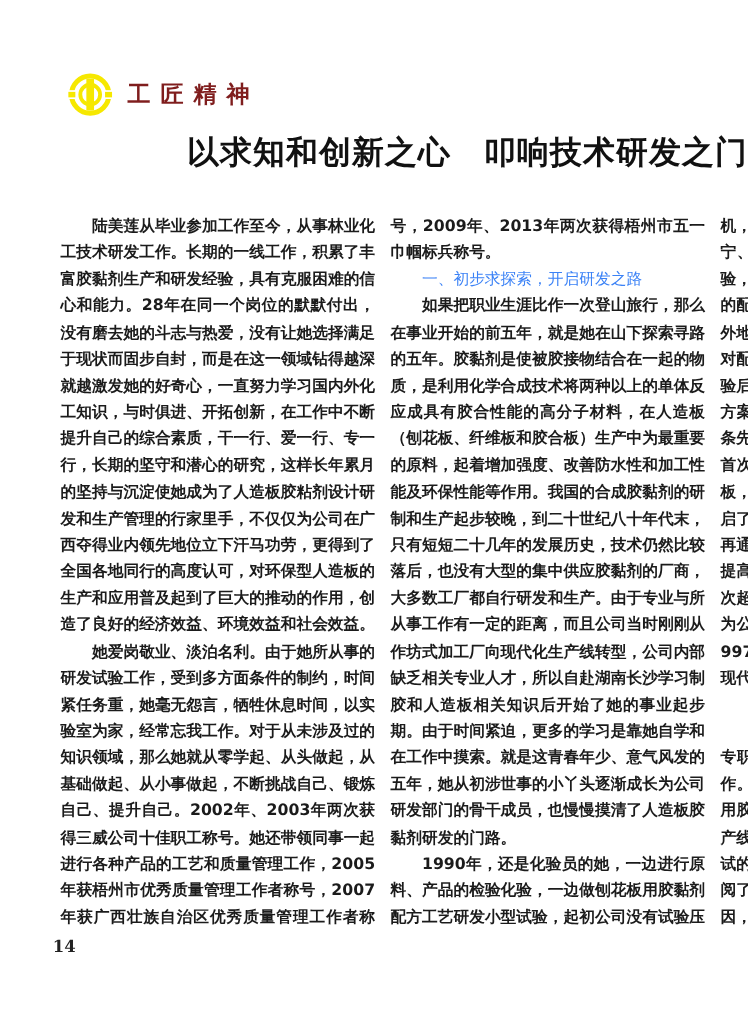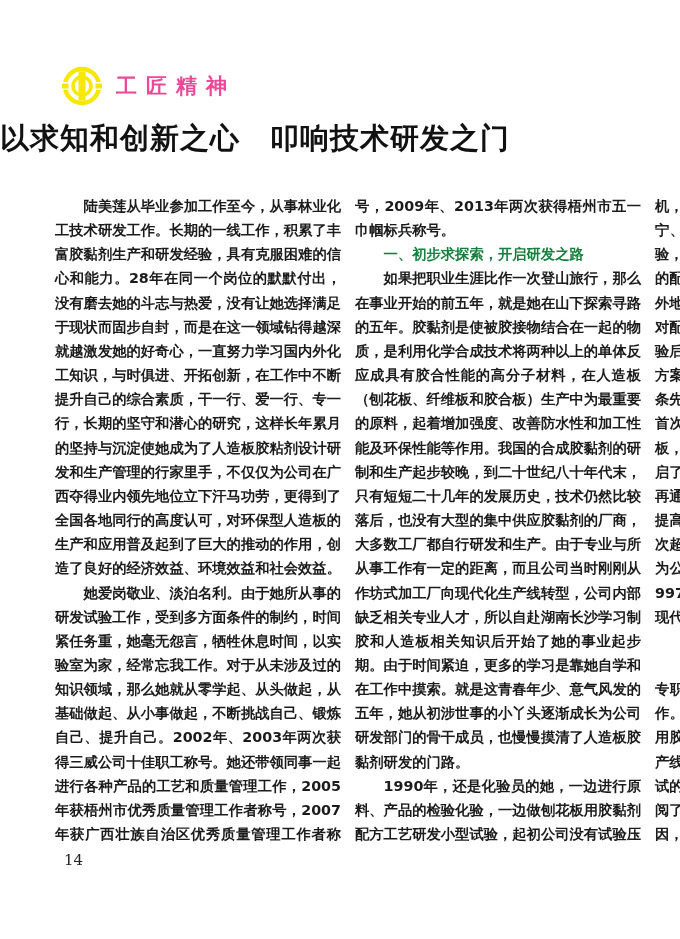--- a/index.html
+++ b/index.html
@@ -28,30 +28,30 @@
   .brand .logo {
     width: 40px;
     height: 40px;
     display: block;
   }
   .brand-label {
     margin-left: 14px;
     font-size: 21px;
     font-weight: 800;
     letter-spacing: 9px;
-    color: #ec4899;
+    color: #7f1d1d;
     font-family: "DejaVu Serif", "Liberation Serif", serif;
   }
   
   .article-title {
     position: absolute;
     left: 0;
     top: 119px;
     width: 680px;
-    text-align: left;
+    text-align: right;
     font-size: 29px;
     font-weight: 800;
     letter-spacing: 1px;
     color: #111111;
     font-family: "DejaVu Serif", "Liberation Serif", serif;
     margin: 0;
   }
   
   .columns {
     position: absolute;
@@ -71,30 +71,30 @@
   }
   .columns p {
     margin: 0;
     text-indent: 2em;
     word-break: break-all;
   }
   .columns .sec-heading {
     margin: 0;
     text-indent: 2em;
     font-size: 14.3px;
-    font-weight: 700;
-    color: #15803d;
+    font-weight: 400;
+    color: #3b82f6;
   }
   
   .page-number {
     position: absolute;
-    left: 64px;
+    left: 48px;
     top: 851px;
     font-size: 15px;
-    font-weight: 400;
+    font-weight: 700;
     color: #222222;
     font-family: "DejaVu Serif", "Liberation Serif", serif;
   }
 </style>
 </head>
 <body>
 
 <div class="page">
 
   <div class="brand">

